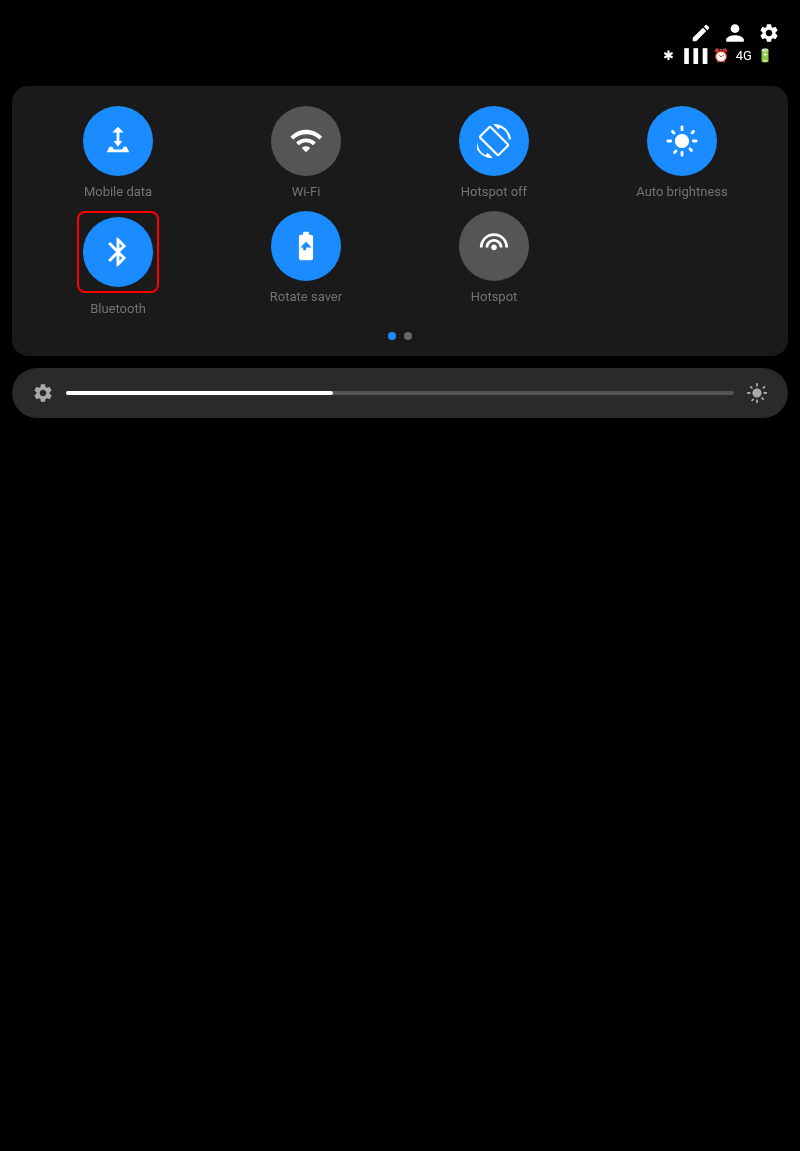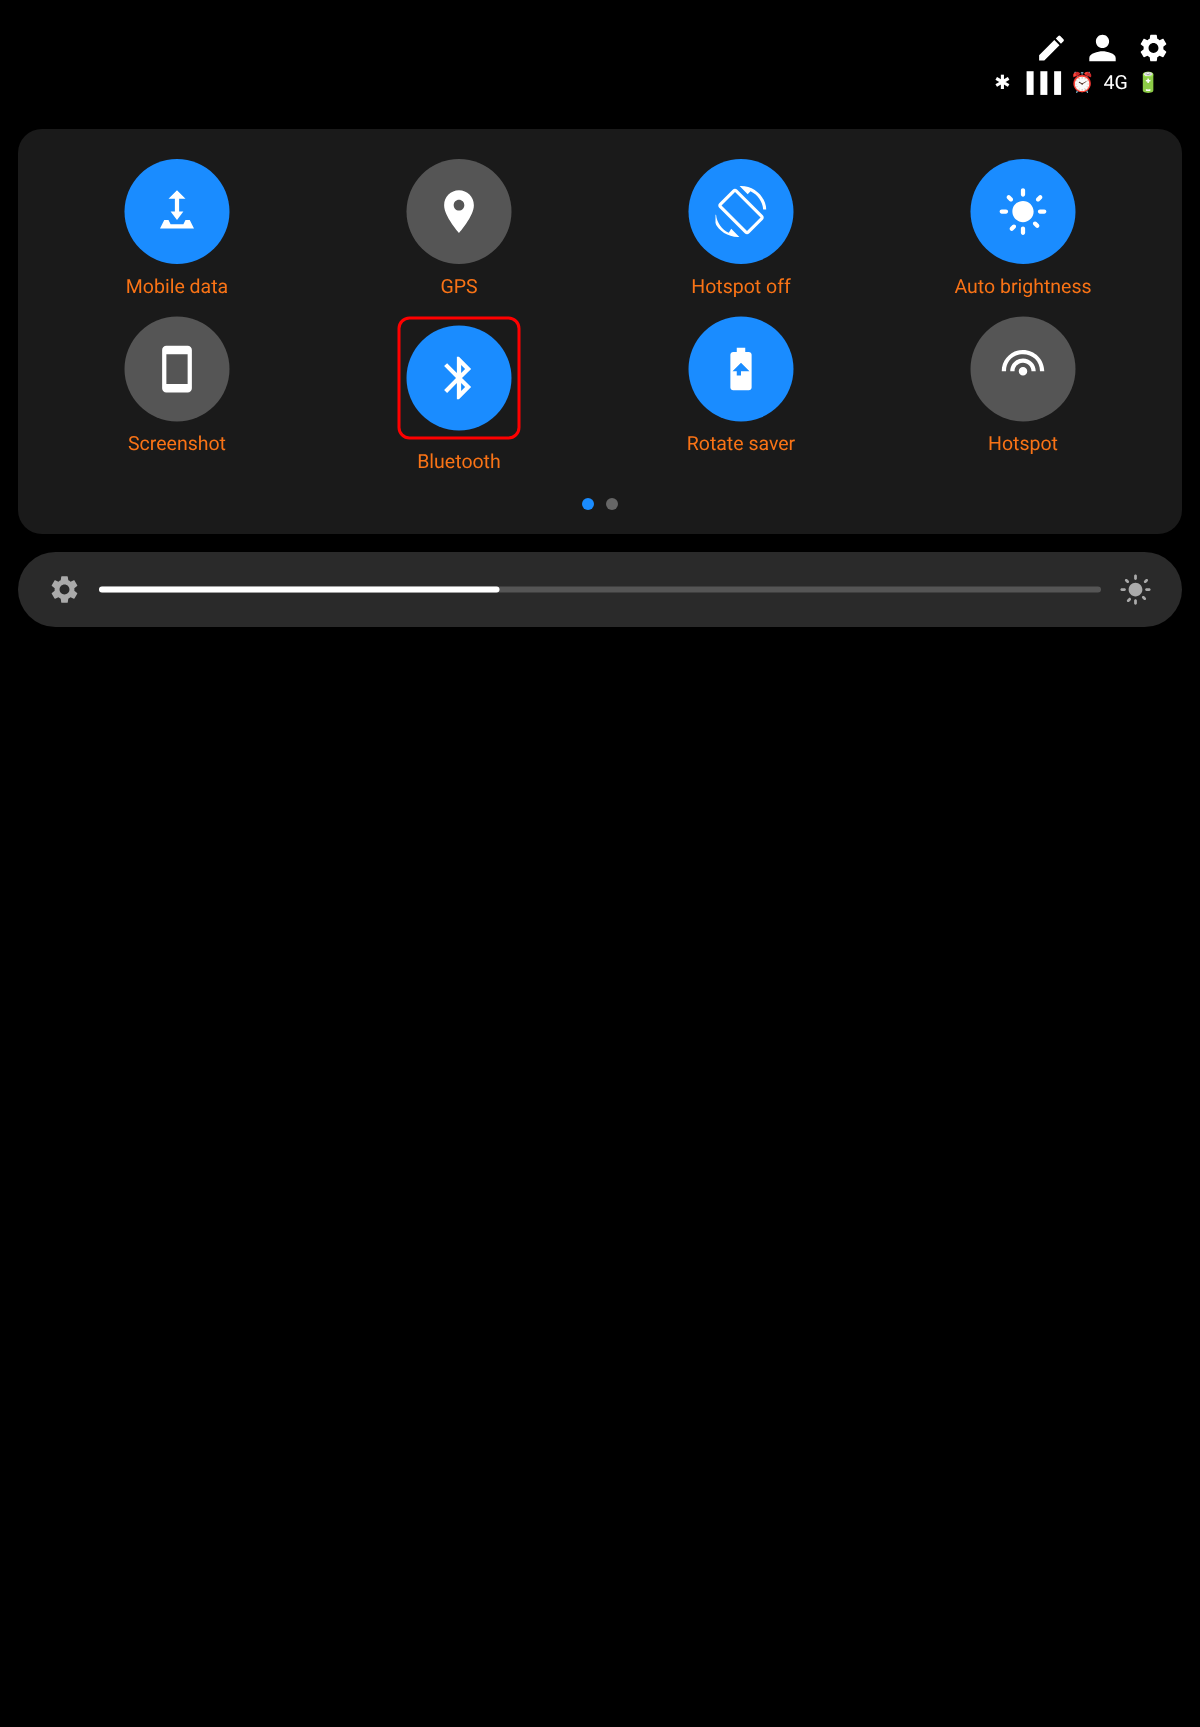--- a/index.html
+++ b/index.html
@@ -99,21 +99,21 @@
     }
 
     .qs-icon-circle svg {
       width: 34px;
       height: 34px;
       fill: #fff;
     }
 
     .qs-label {
       font-size: 13px;
-      color: #f97316;
+      color: #737373;
       text-align: left;
     }
 
     
     .qs-tile.bluetooth-selected .qs-icon-circle {
       background: #1a8cff;
     }
     .bluetooth-border-wrap {
       border: 2px solid red;
       border-radius: 8px;
@@ -208,48 +208,40 @@
       <div class="qs-icon-circle active">
           <svg viewBox="0 0 24 24" fill="#fff" width="34" height="34">
             <path d="M12 2l-4 4h3v6H9l3 4 3-4h-2V6h3L12 2zm-4 14H6l-2 4h16l-2-4h-2l-1 2H9l-1-2z"></path>
           </svg>
         </div>
       <span class="qs-label">Mobile data</span>
     </div>
       <div class="qs-tile">
       <div class="qs-icon-circle ">
           <svg viewBox="0 0 24 24" fill="#fff" width="34" height="34">
-            <path d="M12 2C8.13 2 5 5.13 5 9c0 5.25 7 13 7 13s7-7.75 7-13c0-3.87-3.13-7-7-7zm0 9.5c-1.38 0-2.5-1.12-2.5-2.5s1.12-2.5 2.5-2.5 2.5 1.12 2.5 2.5-1.12 2.5-2.5 2.5z"></path>
-          </svg>
-        </div>
-      <span class="qs-label">GPS</span>
+            <path d="M1 9l2 2c5.1-5.1 13.4-5.1 18.5 0l2-2C16.9 2.3 7.1 2.3 1 9zm8 8l3 3 3-3c-1.7-1.7-4.4-1.7-6 0zm-4-4l2 2c2.8-2.8 7.2-2.8 10 0l2-2C15.1 9.3 8.9 9.3 5 13z"></path>
+          </svg>
+        </div>
+      <span class="qs-label">Wi-Fi</span>
     </div>
       <div class="qs-tile">
       <div class="qs-icon-circle active">
           <svg viewBox="0 0 24 24" fill="#fff" width="34" height="34">
             <path d="M16.48 2.52c3.27 1.55 5.61 4.72 5.97 8.48h1.5C23.44 4.84 18.29 0 12 0l-.66.03 3.81 3.81 1.33-1.32zm-6.25-.77c-.59-.59-1.54-.59-2.12 0L1.75 8.11c-.59.59-.59 1.54 0 2.12l12.02 12.02c.59.59 1.54.59 2.12 0l6.36-6.36c.59-.59.59-1.54 0-2.12L10.23 1.75zm4.6 19.44l-12-12.01 6.37-6.37 12.01 12-6.38 6.38zM6.24 22.03C2.97 20.48.63 17.31.27 13.55H-1.23C-.88 19.16 4.27 24 10.56 24l.66-.03-3.81-3.81-1.17 1.87z"></path>
           </svg>
         </div>
       <span class="qs-label">Hotspot off</span>
     </div>
       <div class="qs-tile">
       <div class="qs-icon-circle active">
           <svg viewBox="0 0 24 24" fill="#fff" width="34" height="34">
             <path d="M12 7c-2.76 0-5 2.24-5 5s2.24 5 5 5 5-2.24 5-5-2.24-5-5-5zM2 13h2c.55 0 1-.45 1-1s-.45-1-1-1H2c-.55 0-1 .45-1 1s.45 1 1 1zm18 0h2c.55 0 1-.45 1-1s-.45-1-1-1h-2c-.55 0-1 .45-1 1s.45 1 1 1zM11 2v2c0 .55.45 1 1 1s1-.45 1-1V2c0-.55-.45-1-1-1s-1 .45-1 1zm0 18v2c0 .55.45 1 1 1s1-.45 1-1v-2c0-.55-.45-1-1-1s-1 .45-1 1zM5.99 4.58c-.39-.39-1.03-.39-1.41 0-.39.39-.39 1.03 0 1.41l1.06 1.06c.39.39 1.03.39 1.41 0s.39-1.03 0-1.41L5.99 4.58zm12.37 12.37c-.39-.39-1.03-.39-1.41 0-.39.39-.39 1.03 0 1.41l1.06 1.06c.39.39 1.03.39 1.41 0 .39-.39.39-1.03 0-1.41l-1.06-1.06zm1.06-12.37l-1.06 1.06c-.39.39-.39 1.03 0 1.41s1.03.39 1.41 0l1.06-1.06c.39-.39.39-1.03 0-1.41s-1.03-.39-1.41 0zM7.05 18.36l-1.06 1.06c-.39.39-.39 1.03 0 1.41s1.03.39 1.41 0l1.06-1.06c.39-.39.39-1.03 0-1.41s-1.03-.39-1.41 0z"></path>
           </svg>
         </div>
       <span class="qs-label">Auto brightness</span>
-    </div>
-      <div class="qs-tile">
-      <div class="qs-icon-circle ">
-          <svg viewBox="0 0 24 24" fill="#fff" width="34" height="34">
-            <path d="M17 1.01L7 1c-1.1 0-2 .9-2 2v18c0 1.1.9 2 2 2h10c1.1 0 2-.9 2-2V3c0-1.1-.9-1.99-2-1.99zM17 19H7V5h10v14z"></path>
-          </svg>
-        </div>
-      <span class="qs-label">Screenshot</span>
     </div>
       <div class="qs-tile bluetooth-selected">
       <div class="bluetooth-border-wrap">
         <div class="qs-icon-circle active">
             <svg viewBox="0 0 24 24" fill="#fff" width="34" height="34">
               <path d="M17.71 7.71L12 2h-1v7.59L6.41 5 5 6.41 10.59 12 5 17.59 6.41 19 11 14.41V22h1l5.71-5.71-4.3-4.29 4.3-4.29zM13 5.83l1.88 1.88L13 9.59V5.83zm1.88 10.46L13 18.17v-3.76l1.88 1.88z"></path>
             </svg>
           </div>
       </div>
       <span class="qs-label">Bluetooth</span>

